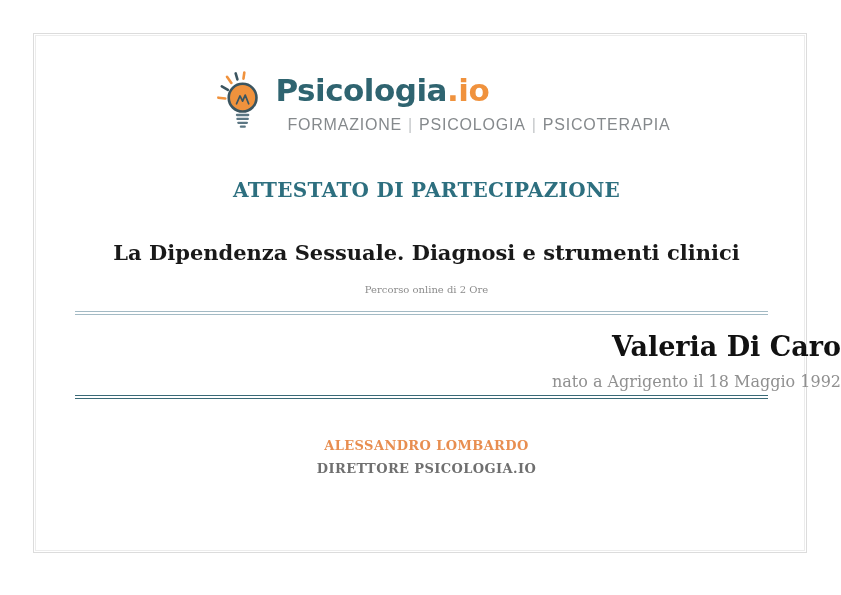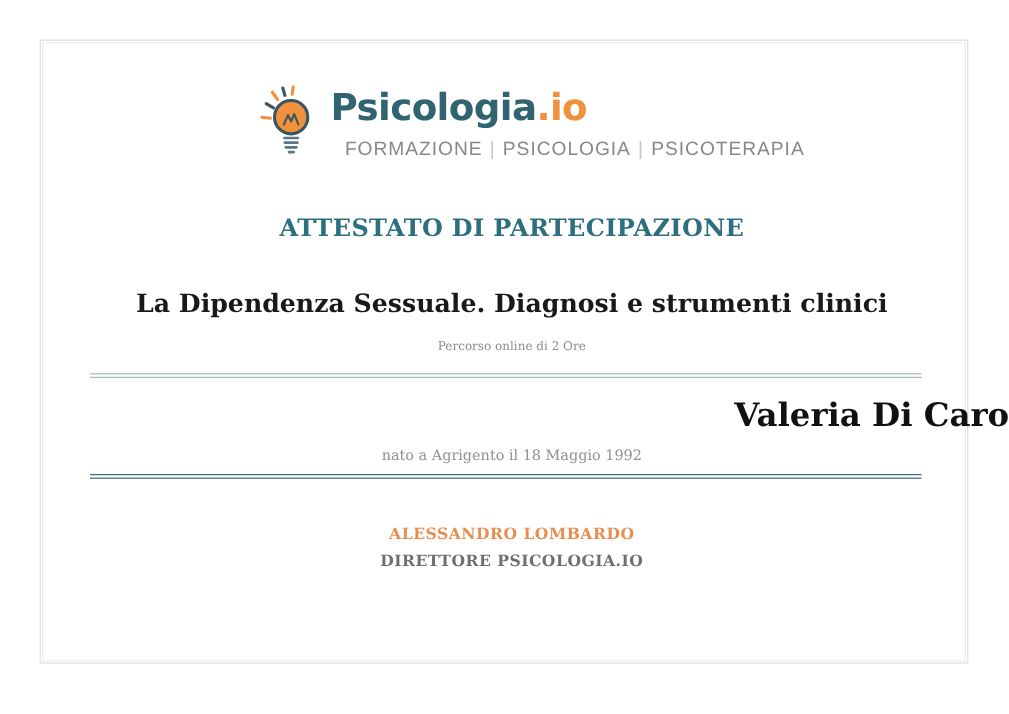--- a/index.html
+++ b/index.html
@@ -104,22 +104,23 @@
   }
   .recipient {
     top: 331px;
     font-size: 27px;
     font-weight: bold;
     color: #111111;
     text-align: right;
   }
   .birth {
     top: 372px;
-    font-size: 12px;
+    font-size: 16px;
     color: #909090;
+    text-align: right;
   }
   .signer-name {
     top: 438px;
     font-size: 13px;
     font-weight: bold;
     letter-spacing: 0.4px;
     color: #e88e50;
   }
   .signer-title {
     top: 461px;

